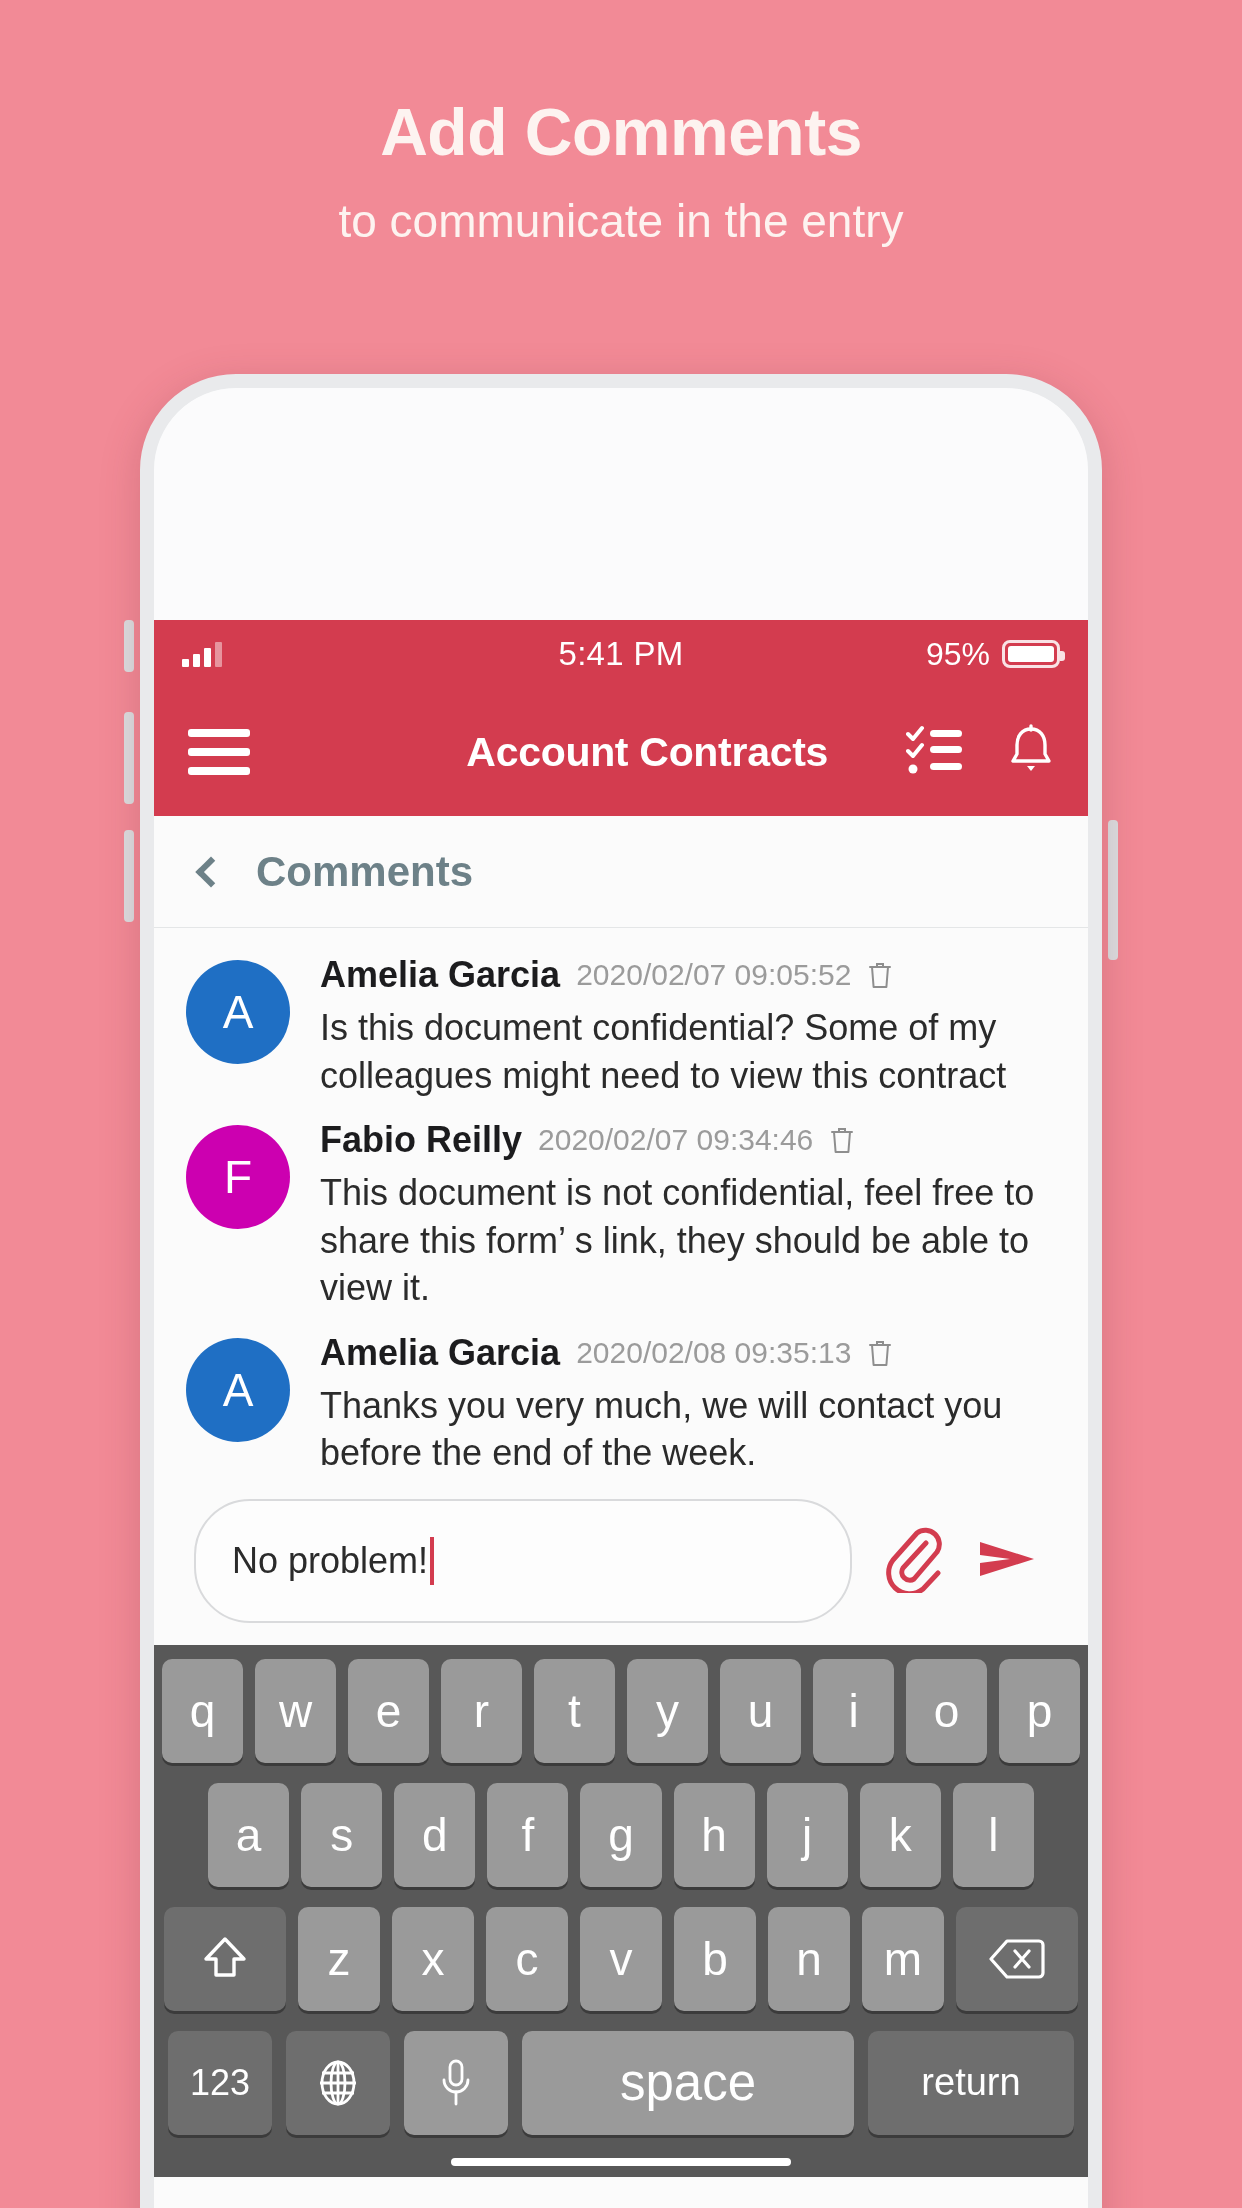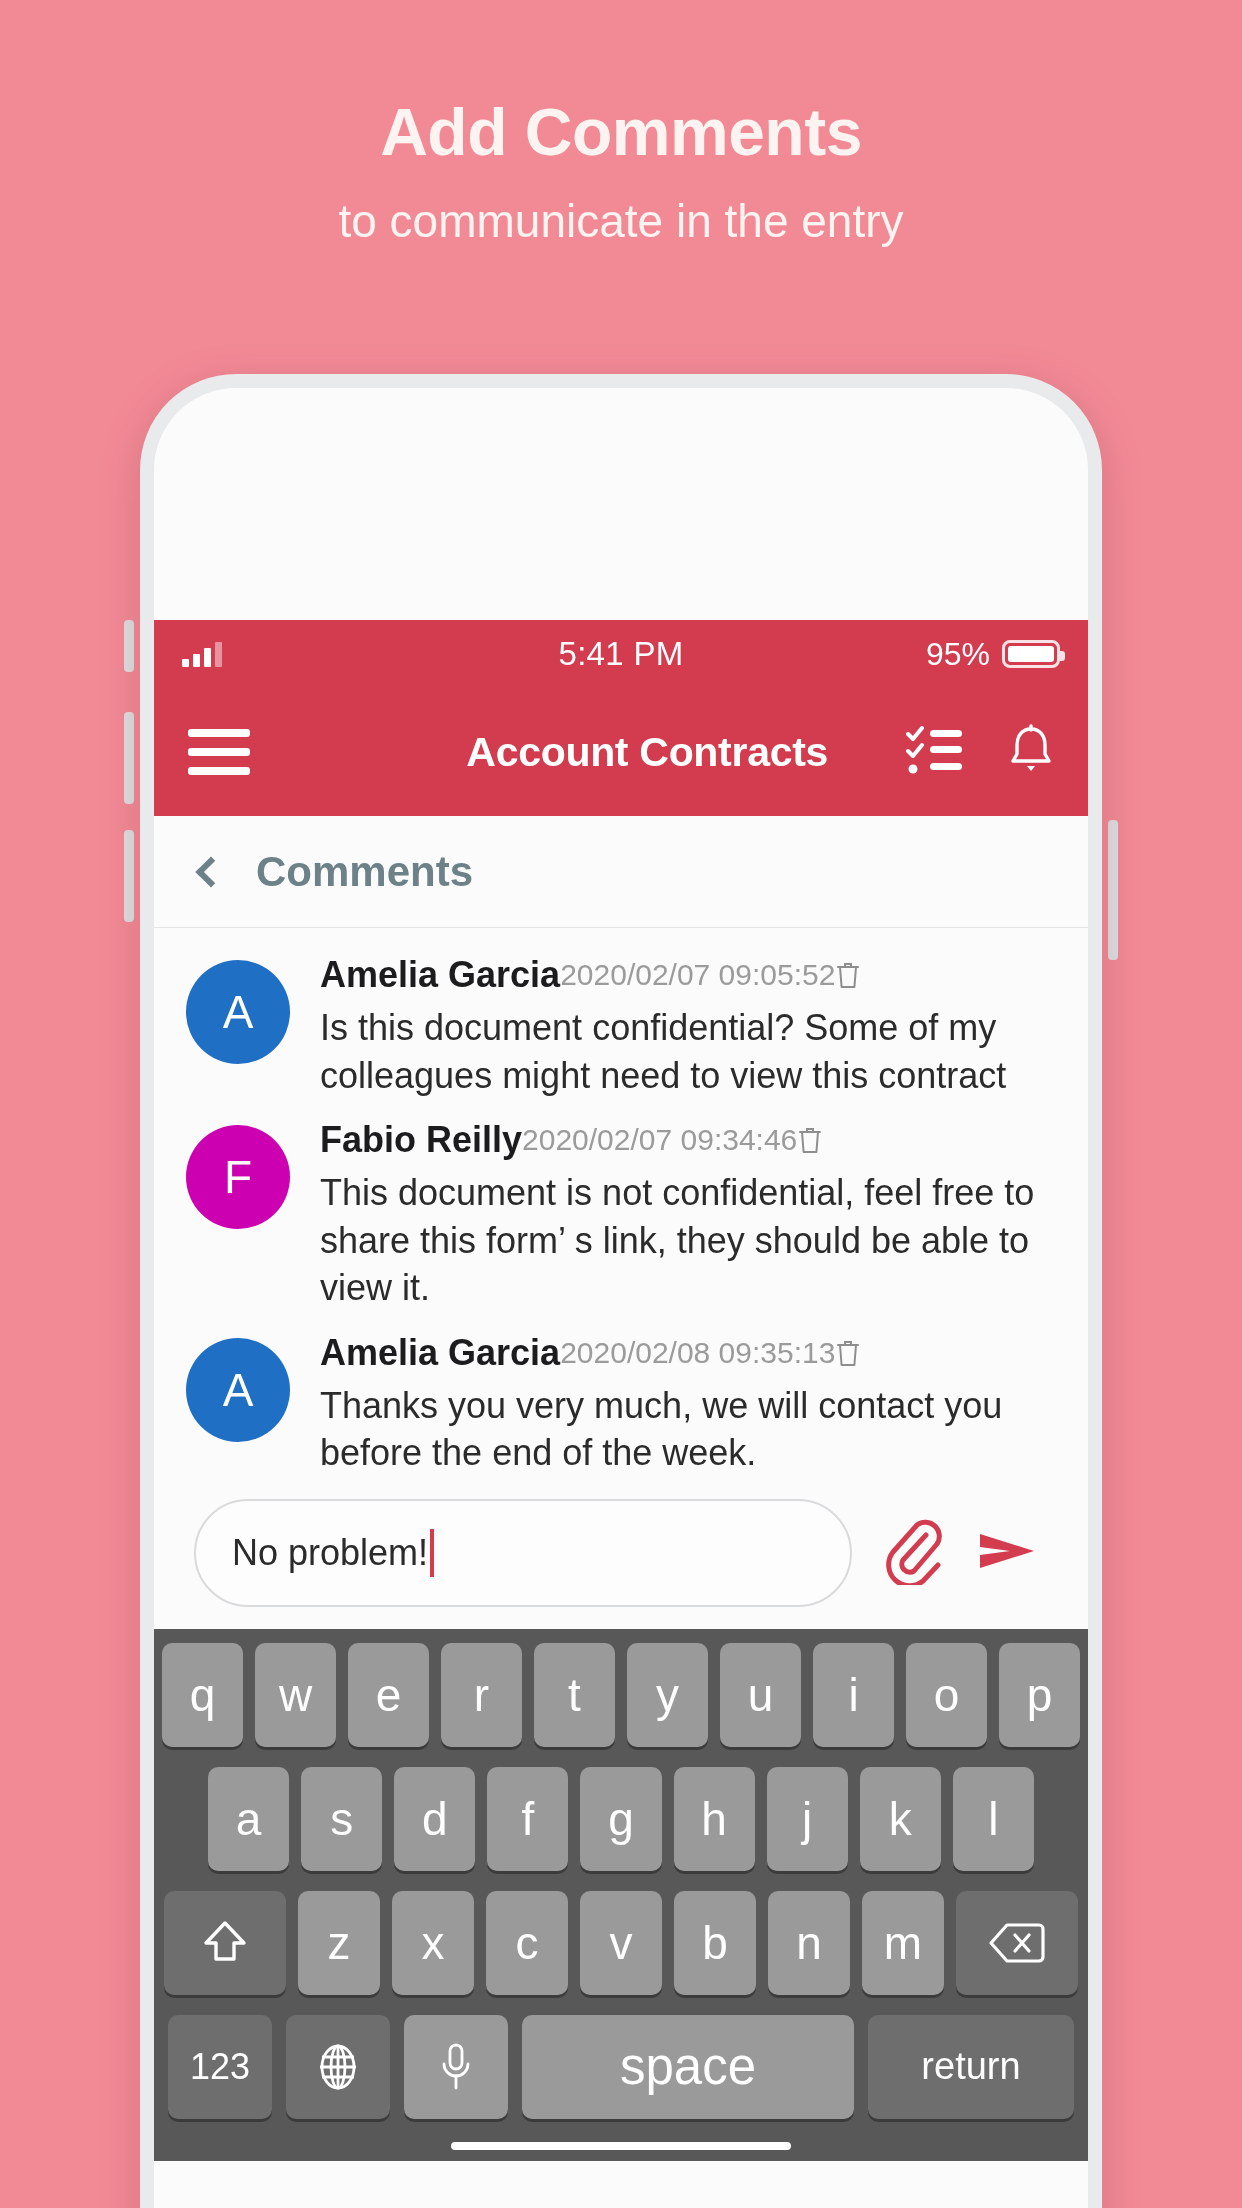--- a/index.html
+++ b/index.html
@@ -130,30 +130,30 @@
   
   .comments { padding: 12px 0 0 0; background: #fbfbfb; }
   .comment { display: flex; padding: 14px 30px 6px 32px; }
   .avatar {
     width: 104px; height: 104px; border-radius: 50%;
     flex: 0 0 104px; color: #fff;
     display: flex; align-items: center; justify-content: center;
     font-size: 46px; font-weight: 400; margin-top: 6px;
   }
   .cbody { flex: 1; padding-left: 30px; }
-  .cmeta { display: flex; align-items: center; }
+  .cmeta { display: flex; align-items: center; gap: 16px; }
   .cname { font-size: 36px; font-weight: 700; color: #1c1c1e; }
   .ctime { font-size: 30px; color: #9b9b9b; }
   .trash { width: 26px; height: 30px; position: relative; cursor: pointer; }
   .ctext { font-size: 36px; color: #2b2b2b; line-height: 1.32; margin-top: 8px; }
 
   
   .composer { display: flex; align-items: center; padding: 16px 30px 22px 40px; background:#fbfbfb; }
   .input-box {
-    flex: 1; height: 108px; border: 2px solid #d9dadc; border-radius: 56px;
+    flex: 1; height: 124px; border: 2px solid #d9dadc; border-radius: 56px;
     background: #fdfdfd; display: flex; align-items: center; padding: 0 36px;
     font-size: 36px; color: #2b2b2b; position: relative;
   }
   .caret {
     display: inline-block; width: 4px; height: 48px; background: #d33c4f;
     margin-left: 2px; vertical-align: middle;
   }
   .composer-actions { display: flex; align-items: center; gap: 34px; padding: 0 18px 0 30px; }
 
   

